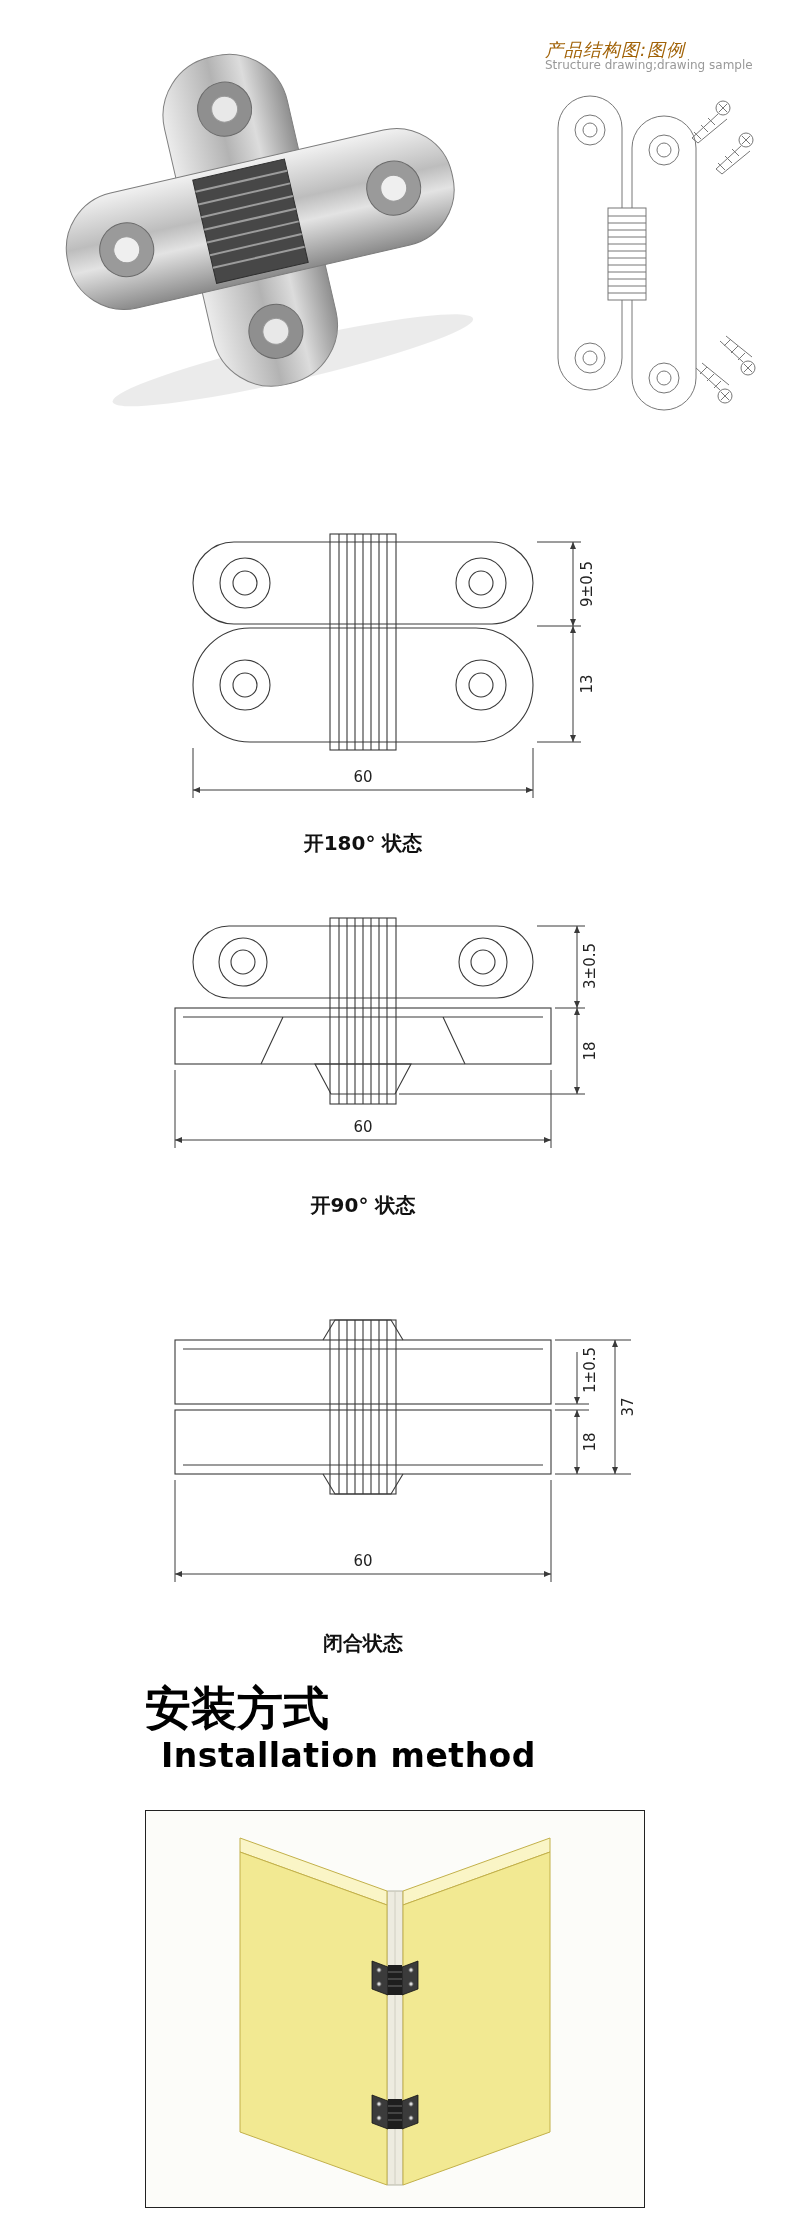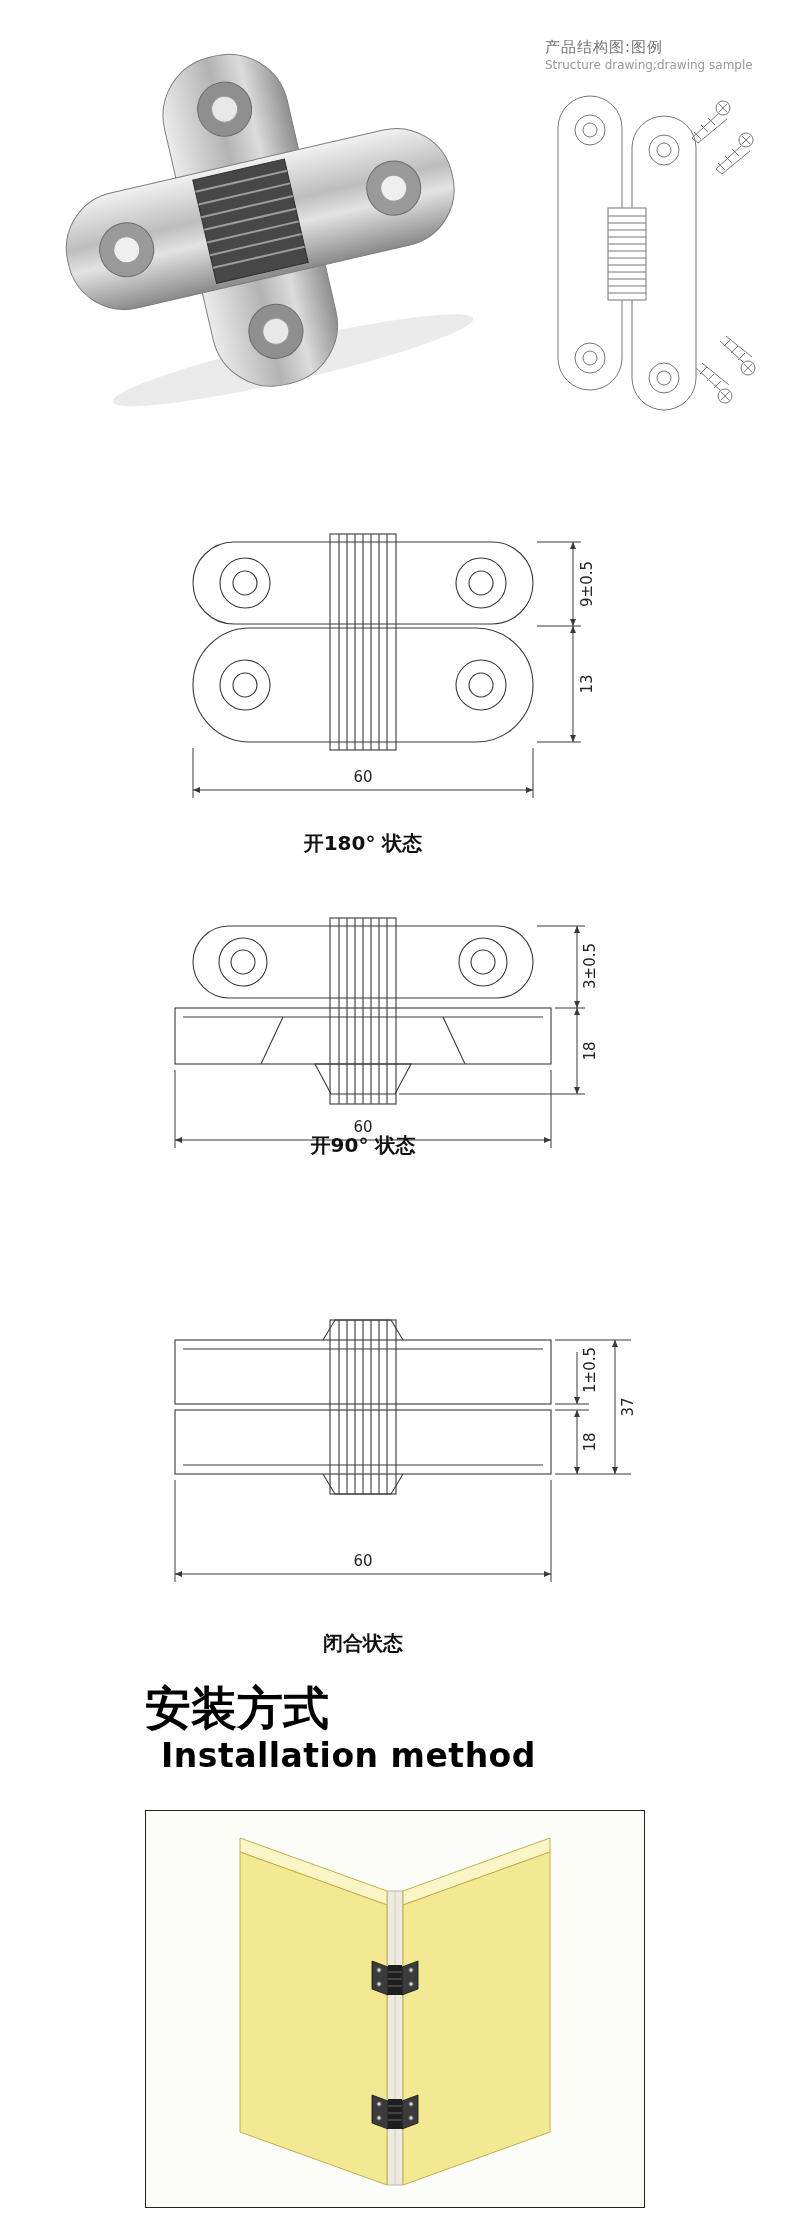--- a/index.html
+++ b/index.html
@@ -1,24 +1,24 @@
 <!DOCTYPE html>
 <html><head>
 <meta charset="utf-8">
 <style>
   html,body{margin:0;padding:0;background:#ffffff;}
   body{width:800px;height:2239px;position:relative;overflow:hidden;
        font-family:"DejaVu Sans",sans-serif;color:#111;}
   .abs{position:absolute;}
   svg text{font-family:"DejaVu Sans",sans-serif;font-size:15px;fill:#222;}
-  .struct-cn{position:absolute;left:545px;top:38px;font-size:15px;color:#737373;letter-spacing:1px;}
+  .struct-cn{position:absolute;left:545px;top:38px;font-size:18px;color:#a16207;letter-spacing:1px;font-style:italic;}
   .struct-en{position:absolute;left:545px;top:58px;font-size:12px;color:#999;}
   .caption{position:absolute;left:243px;width:240px;text-align:center;
            font-size:20px;font-weight:700;color:#111;}
-  .cap1{top:830px;} .cap2{top:1132px;} .cap3{top:1630px;}
+  .cap1{top:830px;} .cap2{top:1192px;} .cap3{top:1630px;}
   .install-cn{position:absolute;left:145px;top:1678px;font-size:46px;font-weight:700;color:#000;text-align:right;}
   .install-en{position:absolute;left:145px;top:1736px;font-size:33px;font-weight:700;color:#000;letter-spacing:0.5px;margin-left:16px;}
   .thin{stroke:#3a3a3a;stroke-width:1.1;fill:none;}
   .dim{stroke:#3a3a3a;stroke-width:1;fill:none;}
 </style>
 </head>
 <body>
 
 <div class="abs" style="left:35px;top:28px;width:450px;height:380px;">
   <svg width="450" height="380" viewBox="0 0 450 380">

